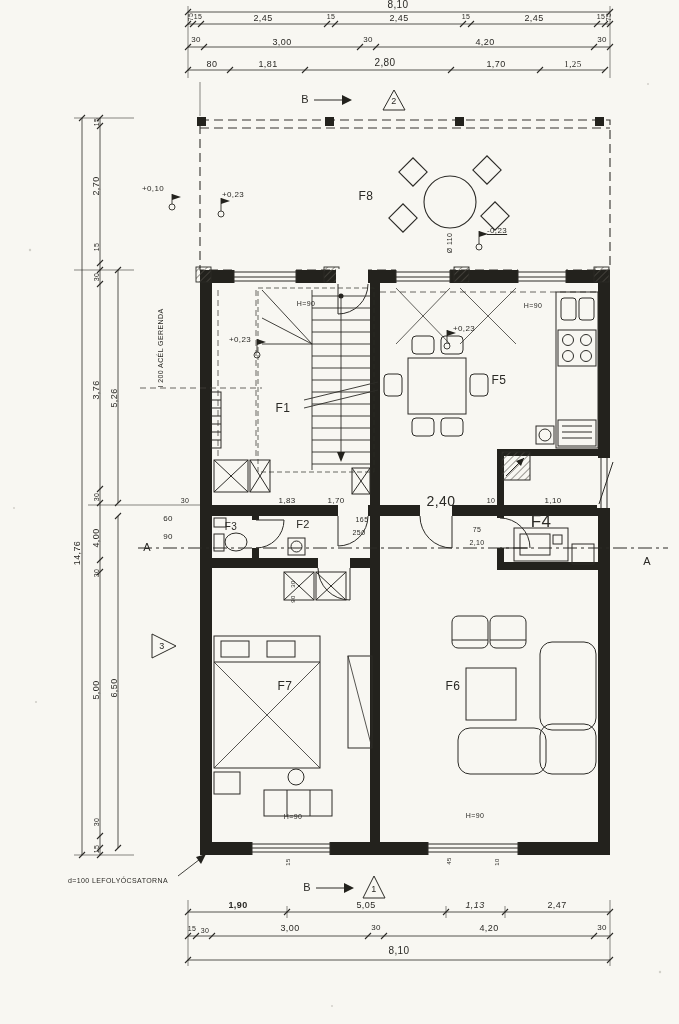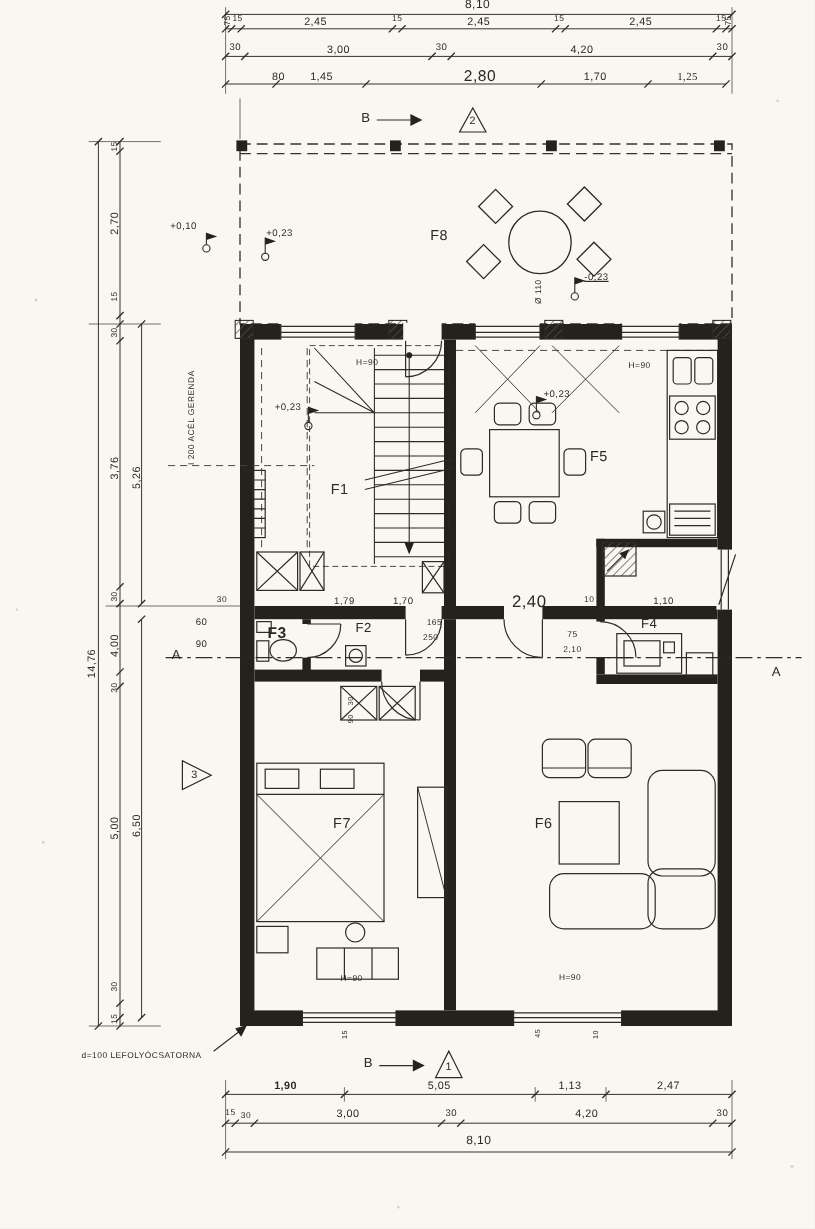--- a/index.html
+++ b/index.html
@@ -323,71 +323,71 @@
         <line x1="115" y1="519" x2="121" y2="513" stroke="#2c2b27" stroke-width="1.1"></line>
         <line x1="115" y1="851" x2="121" y2="845" stroke="#2c2b27" stroke-width="1.1"></line>
       </g>
 </svg>
 
 <div id="label-layer">
       <div class="lbl" style="left: 366px; top: 196px; font-size: 12px; transform: translate(-50%, -50%);">F8</div>
       <div class="lbl" style="left: 283px; top: 408px; font-size: 12px; transform: translate(-50%, -50%);">F1</div>
       <div class="lbl" style="left: 499px; top: 380px; font-size: 12px; transform: translate(-50%, -50%);">F5</div>
       <div class="lbl" style="left: 303px; top: 524px; font-size: 11px; transform: translate(-50%, -50%);">F2</div>
-      <div class="lbl" style="left: 231px; top: 527px; font-size: 13px; transform: translate(-50%, -50%); font-weight: bold;">F3</div>
-      <div class="lbl" style="left: 541px; top: 521px; font-size: 11px; transform: translate(-50%, -50%);">F4</div>
+      <div class="lbl" style="left: 231px; top: 527px; font-size: 10px; transform: translate(-50%, -50%);">F3</div>
+      <div class="lbl" style="left: 541px; top: 521px; font-size: 17px; transform: translate(-50%, -50%);">F4</div>
       <div class="lbl" style="left: 285px; top: 686px; font-size: 12px; transform: translate(-50%, -50%);">F7</div>
       <div class="lbl" style="left: 453px; top: 686px; font-size: 12px; transform: translate(-50%, -50%);">F6</div>
       <div class="lbl" style="left: 398px; top: 5px; font-size: 10px; transform: translate(-50%, -50%);">8,10</div>
       <div class="lbl" style="left: 190px; top: 17px; font-size: 7px; transform: translate(-50%, -50%) rotate(-90deg);">75</div>
       <div class="lbl" style="left: 198px; top: 16px; font-size: 7px; transform: translate(-50%, -50%);">15</div>
       <div class="lbl" style="left: 263px; top: 18px; font-size: 9px; transform: translate(-50%, -50%);">2,45</div>
       <div class="lbl" style="left: 331px; top: 16px; font-size: 7px; transform: translate(-50%, -50%);">15</div>
       <div class="lbl" style="left: 399px; top: 18px; font-size: 9px; transform: translate(-50%, -50%);">2,45</div>
       <div class="lbl" style="left: 466px; top: 16px; font-size: 7px; transform: translate(-50%, -50%);">15</div>
       <div class="lbl" style="left: 534px; top: 18px; font-size: 9px; transform: translate(-50%, -50%);">2,45</div>
       <div class="lbl" style="left: 601px; top: 16px; font-size: 7px; transform: translate(-50%, -50%);">15</div>
       <div class="lbl" style="left: 608px; top: 17px; font-size: 7px; transform: translate(-50%, -50%) rotate(-90deg);">75</div>
       <div class="lbl" style="left: 196px; top: 40px; font-size: 8px; transform: translate(-50%, -50%);">30</div>
       <div class="lbl" style="left: 282px; top: 42px; font-size: 9px; transform: translate(-50%, -50%);">3,00</div>
       <div class="lbl" style="left: 368px; top: 40px; font-size: 8px; transform: translate(-50%, -50%);">30</div>
       <div class="lbl" style="left: 485px; top: 42px; font-size: 9px; transform: translate(-50%, -50%);">4,20</div>
       <div class="lbl" style="left: 602px; top: 40px; font-size: 8px; transform: translate(-50%, -50%);">30</div>
-      <div class="lbl" style="left: 226px; top: 64px; font-size: 9px; transform: translate(-50%, -50%); padding-left: 12px;">80</div>
-      <div class="lbl" style="left: 268px; top: 64px; font-size: 9px; transform: translate(-50%, -50%);">1,45</div>
-      <div class="lbl" style="left: 400px; top: 63px; font-size: 13px; transform: translate(-50%, -50%); text-align: center;">2,80</div>
+      <div class="lbl" style="left: 206px; top: 64px; font-size: 9px; transform: translate(-50%, -50%); padding-left: 12px;">80</div>
+      <div class="lbl" style="left: 268px; top: 64px; font-size: 9px; transform: translate(-50%, -50%);">1,81</div>
+      <div class="lbl" style="left: 385px; top: 63px; font-size: 10px; transform: translate(-50%, -50%); text-align: center;">2,80</div>
       <div class="lbl" style="left: 496px; top: 64px; font-size: 9px; transform: translate(-50%, -50%);">1,70</div>
       <div class="lbl" style="left: 573px; top: 64px; font-size: 9px; transform: translate(-50%, -50%); font-family: Liberation Serif, serif;">1,25</div>
       <div class="lbl" style="left: 96px; top: 122px; font-size: 7px; transform: translate(-50%, -50%) rotate(-90deg);">15</div>
       <div class="lbl" style="left: 96px; top: 186px; font-size: 9px; transform: translate(-50%, -50%) rotate(-90deg);">2,70</div>
       <div class="lbl" style="left: 96px; top: 247px; font-size: 7px; transform: translate(-50%, -50%) rotate(-90deg);">15</div>
       <div class="lbl" style="left: 96px; top: 277px; font-size: 7px; transform: translate(-50%, -50%) rotate(-90deg);">30</div>
       <div class="lbl" style="left: 96px; top: 390px; font-size: 9px; transform: translate(-50%, -50%) rotate(-90deg);">3,76</div>
       <div class="lbl" style="left: 96px; top: 497px; font-size: 7px; transform: translate(-50%, -50%) rotate(-90deg);">30</div>
       <div class="lbl" style="left: 96px; top: 538px; font-size: 9px; transform: translate(-50%, -50%) rotate(-90deg);">4,00</div>
       <div class="lbl" style="left: 96px; top: 573px; font-size: 7px; transform: translate(-50%, -50%) rotate(-90deg);">30</div>
       <div class="lbl" style="left: 96px; top: 690px; font-size: 9px; transform: translate(-50%, -50%) rotate(-90deg);">5,00</div>
       <div class="lbl" style="left: 96px; top: 822px; font-size: 7px; transform: translate(-50%, -50%) rotate(-90deg);">30</div>
       <div class="lbl" style="left: 96px; top: 849px; font-size: 7px; transform: translate(-50%, -50%) rotate(-90deg);">15</div>
       <div class="lbl" style="left: 114px; top: 398px; font-size: 9px; transform: translate(-50%, -50%) rotate(-90deg);">5,26</div>
       <div class="lbl" style="left: 114px; top: 688px; font-size: 9px; transform: translate(-50%, -50%) rotate(-90deg);">6,50</div>
       <div class="lbl" style="left: 77px; top: 553px; font-size: 9px; transform: translate(-50%, -50%) rotate(-90deg);">14,76</div>
       <div class="lbl" style="left: 238px; top: 905px; font-size: 9px; transform: translate(-50%, -50%); font-weight: bold;">1,90</div>
       <div class="lbl" style="left: 366px; top: 905px; font-size: 9px; transform: translate(-50%, -50%);">5,05</div>
-      <div class="lbl" style="left: 475px; top: 905px; font-size: 9px; transform: translate(-50%, -50%);">1,13</div>
+      <div class="lbl" style="left: 475px; top: 905px; font-size: 9px; transform: translate(-50%, -50%); font-style: italic;">1,13</div>
       <div class="lbl" style="left: 557px; top: 905px; font-size: 9px; transform: translate(-50%, -50%);">2,47</div>
       <div class="lbl" style="left: 192px; top: 928px; font-size: 7px; transform: translate(-50%, -50%);">15</div>
       <div class="lbl" style="left: 205px; top: 930px; font-size: 7px; transform: translate(-50%, -50%);">30</div>
       <div class="lbl" style="left: 290px; top: 928px; font-size: 9px; transform: translate(-50%, -50%);">3,00</div>
       <div class="lbl" style="left: 376px; top: 928px; font-size: 8px; transform: translate(-50%, -50%);">30</div>
       <div class="lbl" style="left: 489px; top: 928px; font-size: 9px; transform: translate(-50%, -50%);">4,20</div>
       <div class="lbl" style="left: 602px; top: 928px; font-size: 8px; transform: translate(-50%, -50%);">30</div>
       <div class="lbl" style="left: 399px; top: 951px; font-size: 10px; transform: translate(-50%, -50%);">8,10</div>
       <div class="lbl" style="left: 185px; top: 500px; font-size: 7px; transform: translate(-50%, -50%);">30</div>
-      <div class="lbl" style="left: 287px; top: 501px; font-size: 8px; transform: translate(-50%, -50%);">1,79</div>
+      <div class="lbl" style="left: 287px; top: 501px; font-size: 8px; transform: translate(-50%, -50%);">1,83</div>
       <div class="lbl" style="left: 336px; top: 501px; font-size: 8px; transform: translate(-50%, -50%);">1,70</div>
       <div class="lbl" style="left: 441px; top: 501px; font-size: 14px; transform: translate(-50%, -50%);">2,40</div>
       <div class="lbl" style="left: 491px; top: 500px; font-size: 7px; transform: translate(-50%, -50%);">10</div>
       <div class="lbl" style="left: 553px; top: 501px; font-size: 8px; transform: translate(-50%, -50%);">1,10</div>
       <div class="lbl" style="left: 168px; top: 519px; font-size: 8px; transform: translate(-50%, -50%);">60</div>
       <div class="lbl" style="left: 168px; top: 537px; font-size: 8px; transform: translate(-50%, -50%);">90</div>
       <div class="lbl" style="left: 362px; top: 519px; font-size: 7px; transform: translate(-50%, -50%);">165</div>
       <div class="lbl" style="left: 359px; top: 532px; font-size: 7px; transform: translate(-50%, -50%);">250</div>
       <div class="lbl" style="left: 477px; top: 529px; font-size: 7px; transform: translate(-50%, -50%);">75</div>
       <div class="lbl" style="left: 477px; top: 542px; font-size: 7px; transform: translate(-50%, -50%);">2,10</div>

